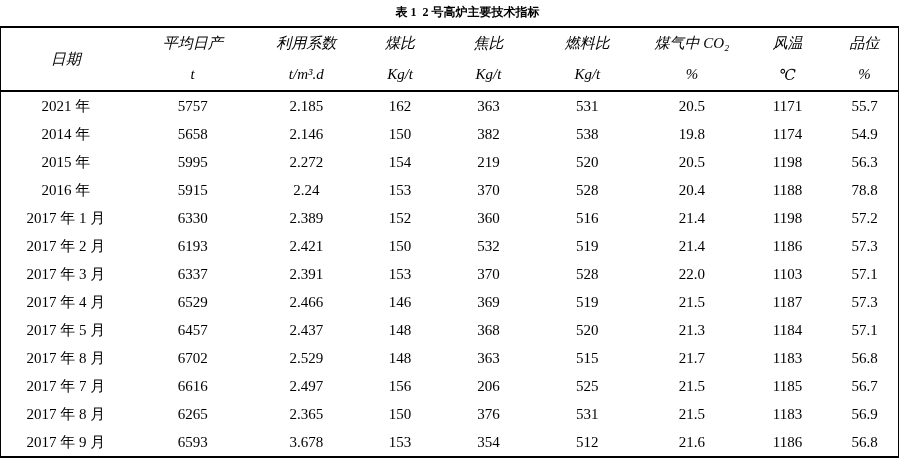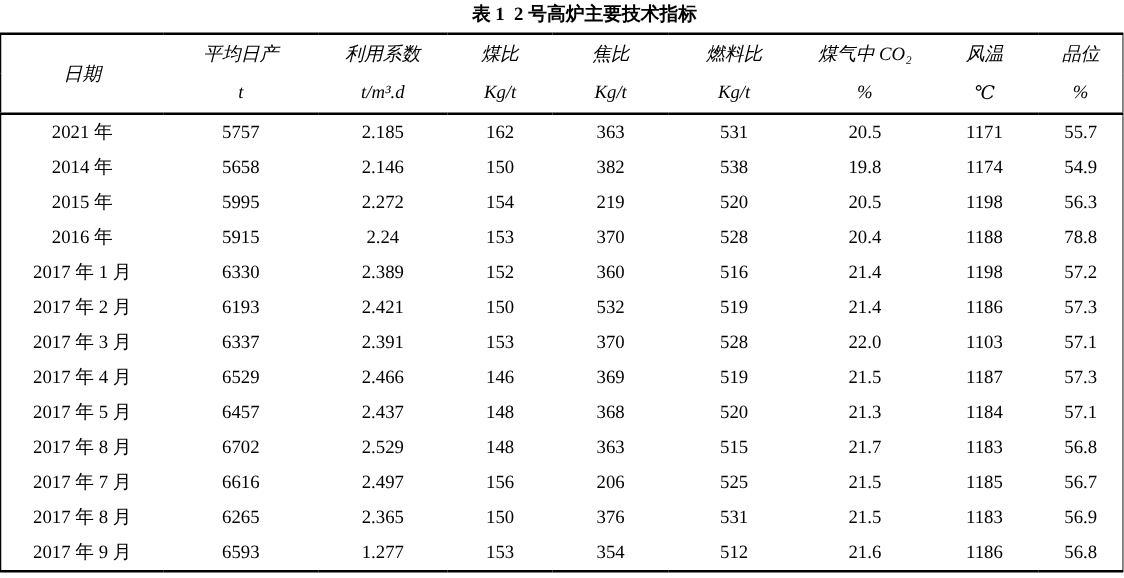--- a/index.html
+++ b/index.html
@@ -10,21 +10,21 @@
     color: #000000;
     font-family: "Liberation Serif", "DejaVu Serif", serif;
     box-sizing: border-box;
     overflow: hidden;
   }
   .table-title {
     height: 26px;
     line-height: 25px;
     text-align: center;
     font-weight: bold;
-    font-size: 15px;
+    font-size: 12px;
     white-space: pre;
     padding-left: 36px;
   }
   table.indicators {
     width: 100%;
     border-collapse: collapse;
     table-layout: fixed;
     border-top: 2px solid #000;
     border-bottom: 2px solid #000;
     border-left: 1px solid #000;
@@ -224,21 +224,21 @@
           <td>150</td>
           <td>376</td>
           <td>531</td>
           <td>21.5</td>
           <td>1183</td>
           <td>56.9</td>
         </tr>
         <tr>
           <td>2017 年 9 月</td>
           <td>6593</td>
-          <td>1.277</td>
+          <td>3.678</td>
           <td>153</td>
           <td>354</td>
           <td>512</td>
           <td>21.6</td>
           <td>1186</td>
           <td>56.8</td>
         </tr>
       </tbody>
   </table>
 

